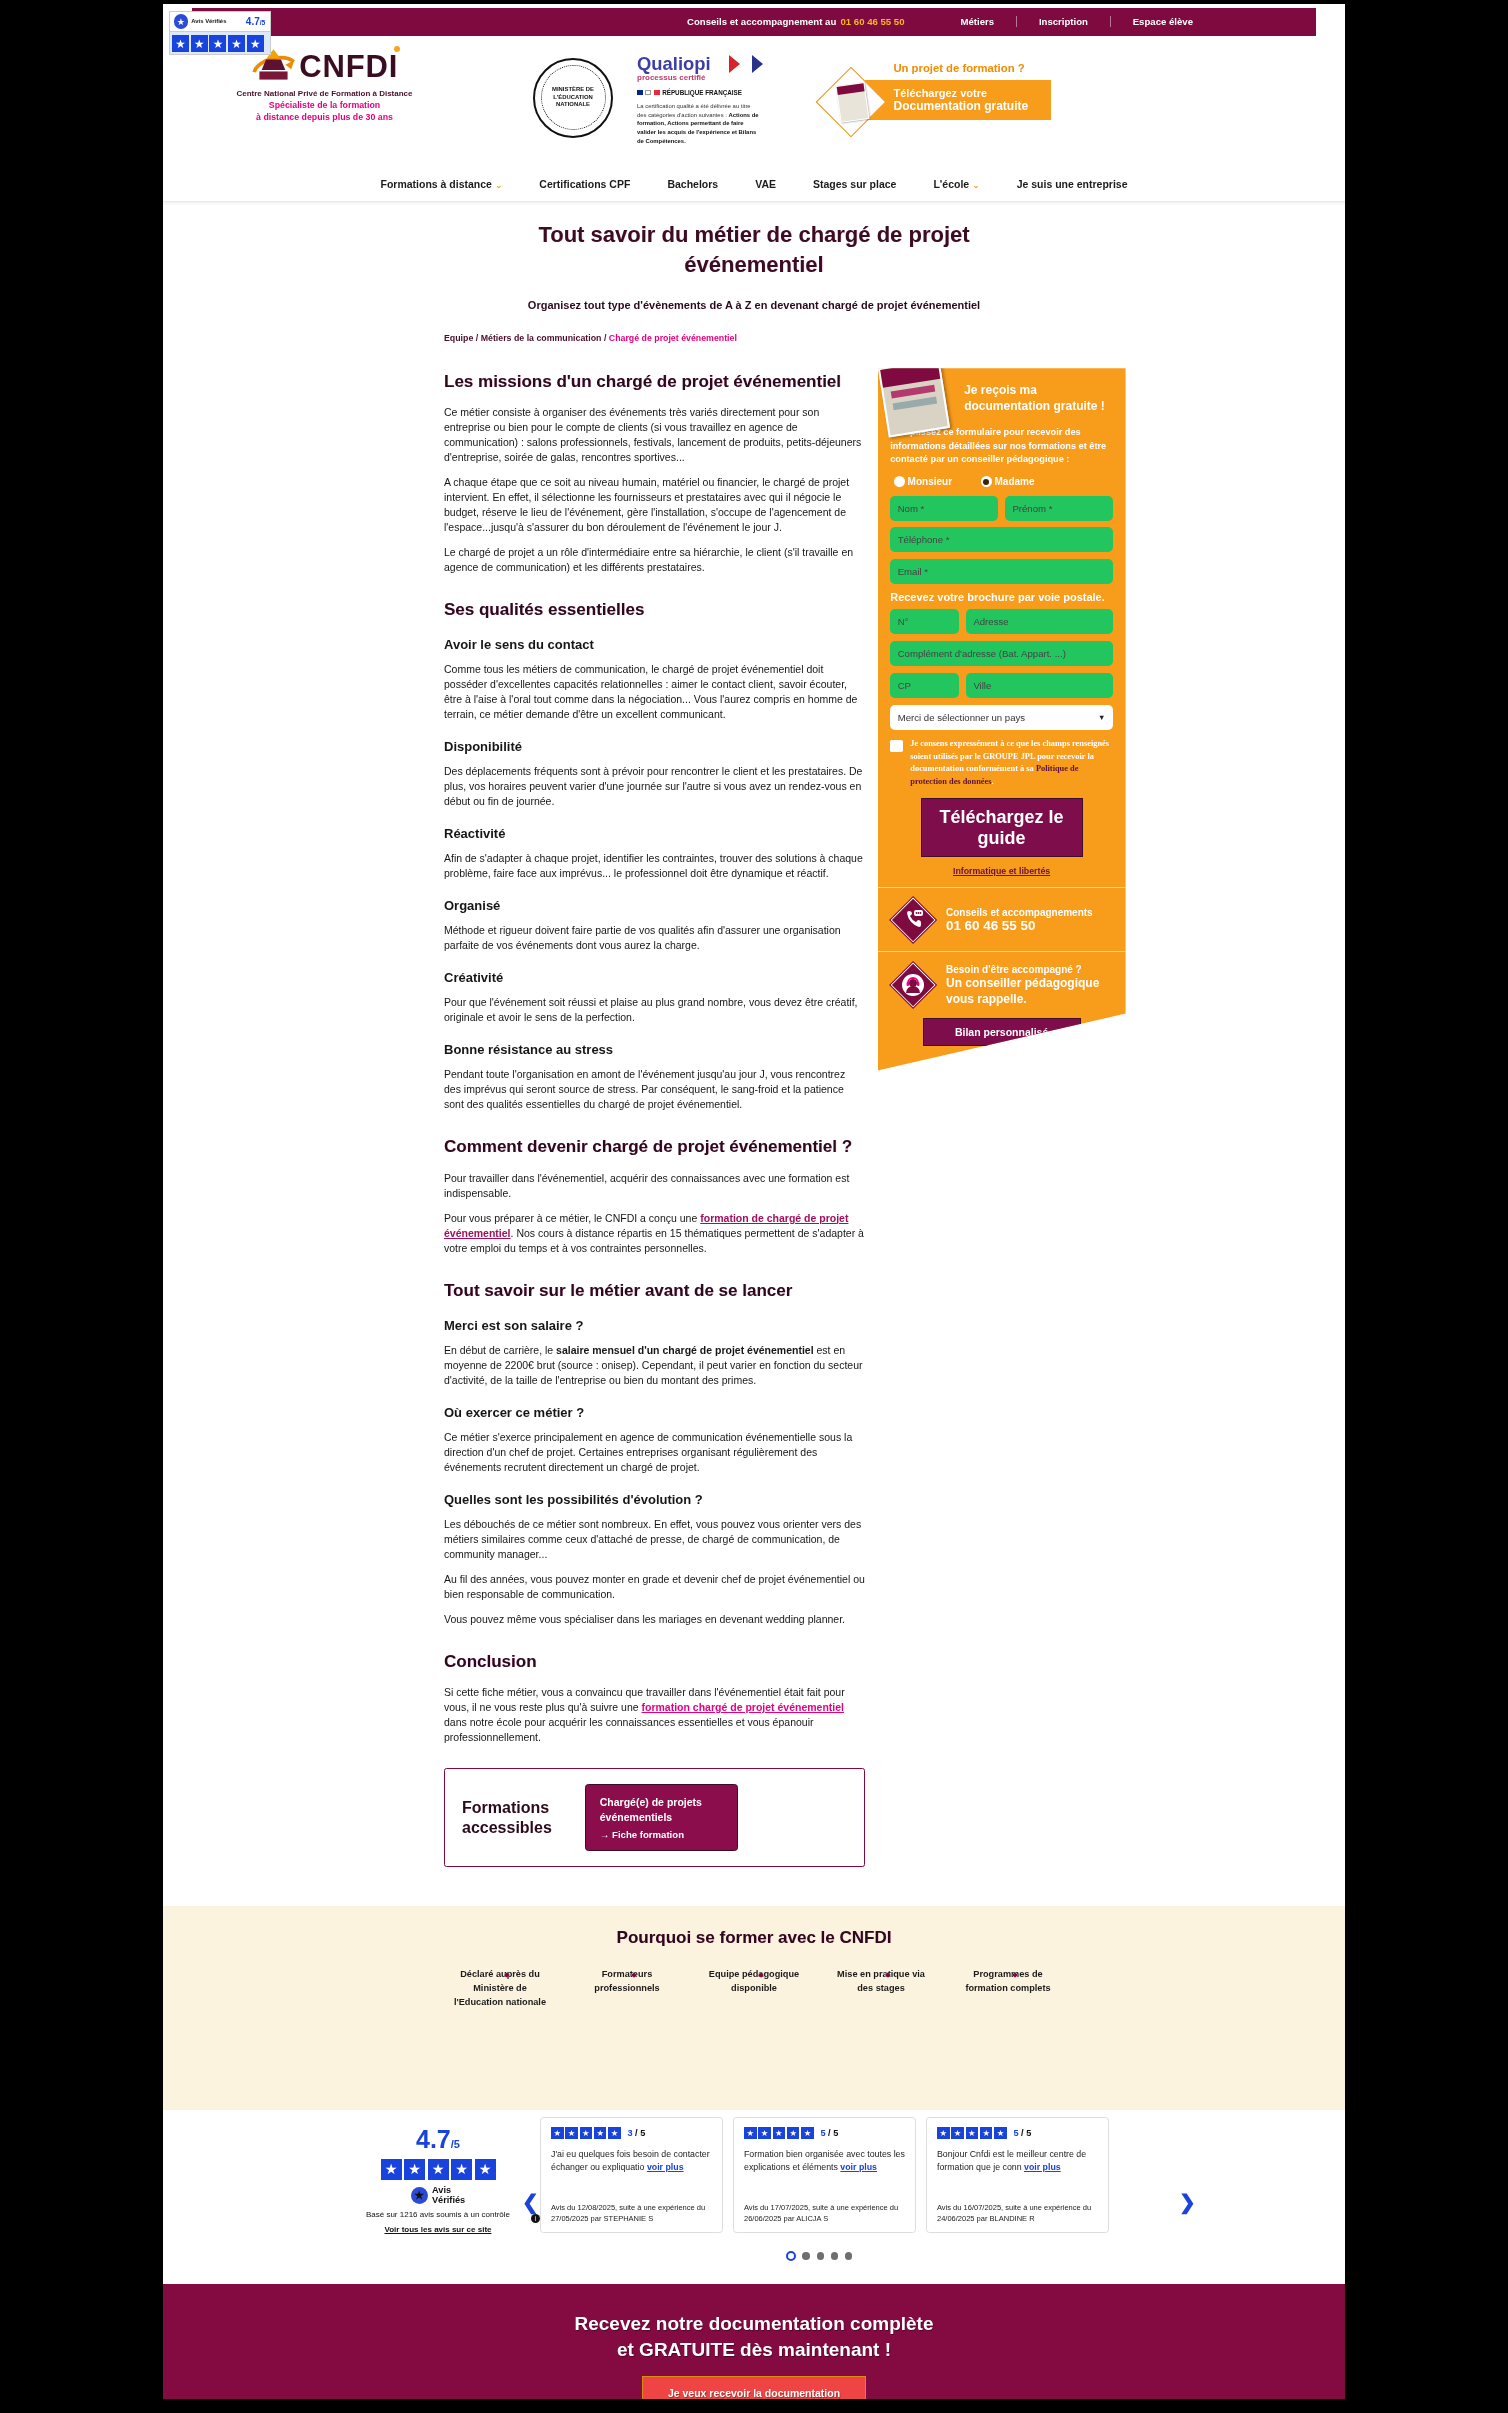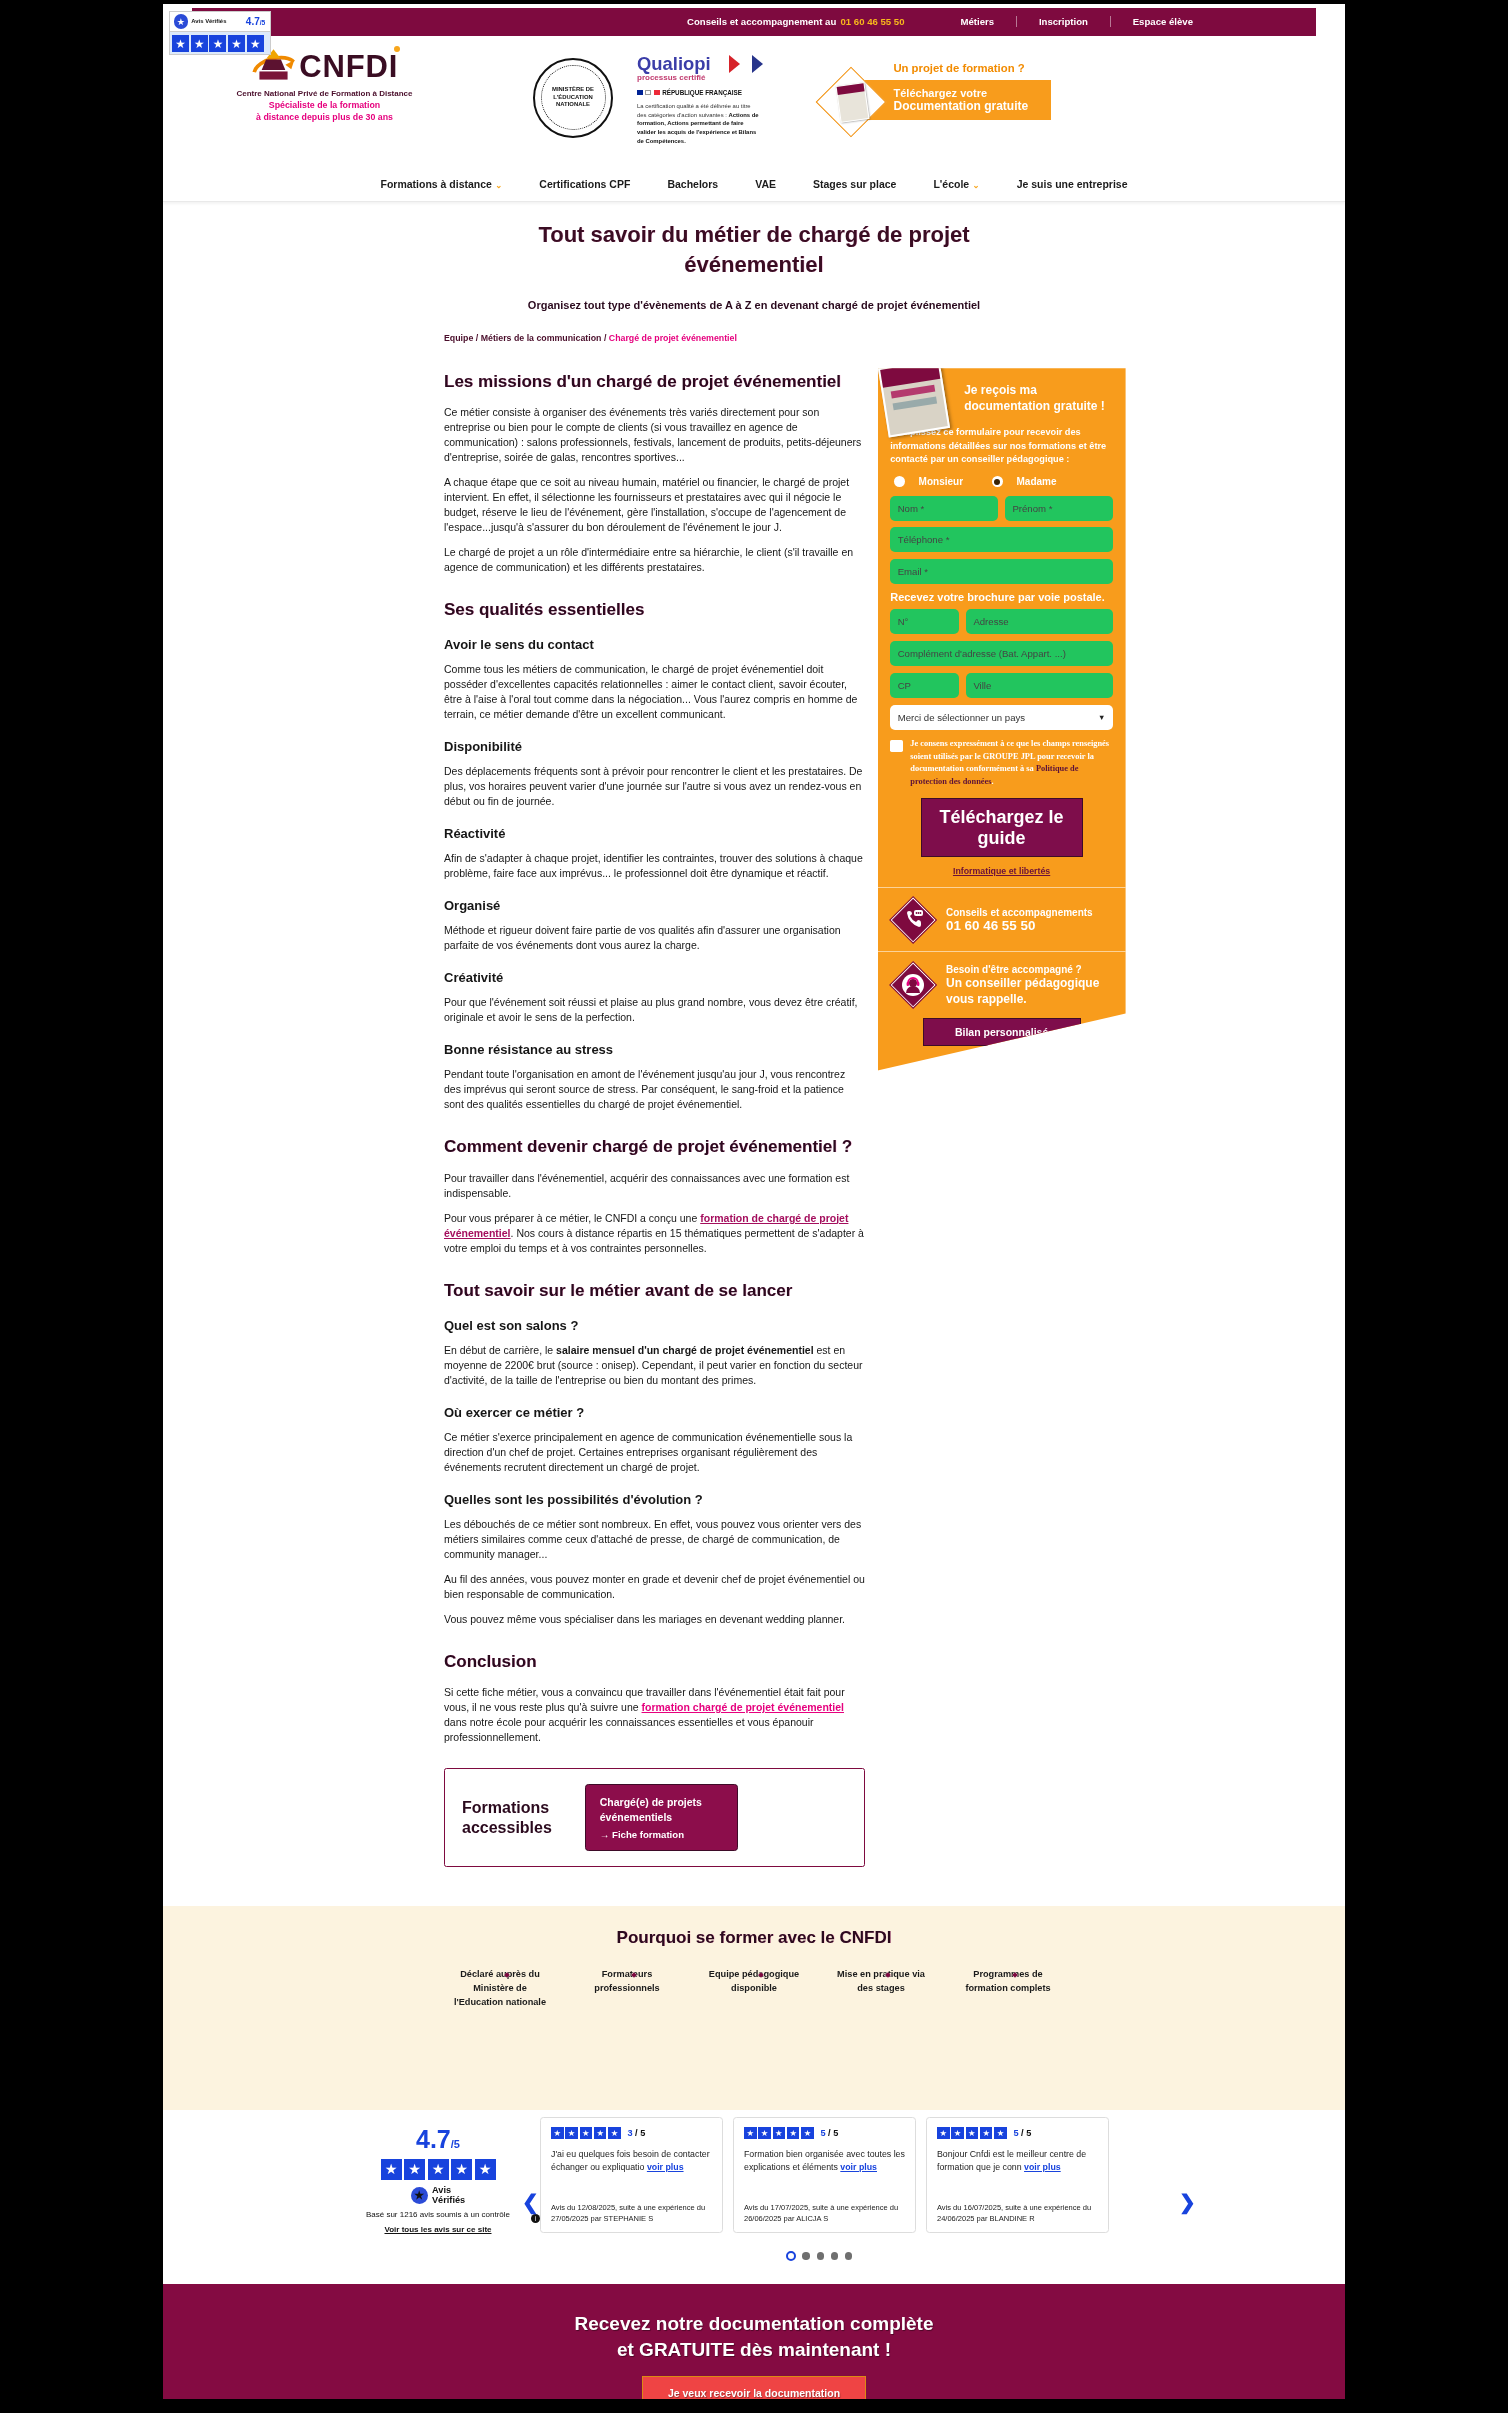--- a/index.html
+++ b/index.html
@@ -83,21 +83,21 @@
 
   
   .form-col { width:248px; position:relative; }
   .oform { position:relative; background:#F89C1C; padding:13.4px 12.6px 25px; clip-path:polygon(0 0,100% 0,100% calc(100% - 57px),0 100%); }
   .brochure { position:absolute; left:5px; top:-5px; width:62px; height:70px; background:#d9d3c6; border:2.5px solid #fff; transform:rotate(-9deg); box-shadow:1.7px 1.7px 3.4px rgba(0,0,0,.35); z-index:3; }
   .brochure i { display:block; height:18.4px; background:#7E0A3F; }
   .brochure em { display:block; height:6.7px; margin:5px 6.7px 0; background:#b43a6e; }
   .oform h2 { color:#fff; font-size:12px; font-weight:800; line-height:1.3; margin:1.7px 0 11.7px 74px; }
   .oform .intro { color:#fff; font-size:9.2px; font-weight:bold; line-height:1.45; margin-bottom:10px; }
   .radios { display:flex; gap:28.5px; margin:3.4px 0 8.4px 3.4px; }
-  .radio { display:flex; align-items:center; gap:14px; color:#fff; font-size:10px; font-weight:bold; }
+  .radio { display:flex; align-items:center; gap:3px; color:#fff; font-size:10px; font-weight:bold; }
   .rdot { width:11px; height:11px; border-radius:50%; background:#fff; display:inline-block; position:relative; }
   .rdot.on::after { content:""; position:absolute; left:2.5px; top:2.5px; width:5.9px; height:5.9px; border-radius:50%; background:#3a2405; }
   .frow { display:flex; gap:6.7px; margin-bottom:6.7px; }
   .fin { background:#22c55e; border:none; border-radius:5px; height:25px; font-size:9.6px; color:#333; padding:0 7.5px; width:100%; font-family:"Liberation Sans",sans-serif; }
   .fin::placeholder { color:#444; }
   .fin.sm { width:69px; flex:none; }
   .postal { color:#fff; font-size:11px; font-weight:800; margin:6.7px 0; }
   .fselect { background:#fff; border-radius:5px; height:25px; font-size:9.6px; color:#333; padding:0 7.5px; display:flex; align-items:center; margin-bottom:8.4px; }
   .fselect .car { margin-left:auto; font-size:7.5px; color:#222; }
   .consent { display:flex; gap:7.5px; margin:5px 0 10px;font-family:Liberation Serif, serif; }
@@ -281,21 +281,21 @@
         <h3>Organisé</h3>
         <p>Méthode et rigueur doivent faire partie de vos qualités afin d'assurer une organisation parfaite de vos événements dont vous aurez la charge.</p>
         <h3>Créativité</h3>
         <p>Pour que l'événement soit réussi et plaise au plus grand nombre, vous devez être créatif, originale et avoir le sens de la perfection.</p>
         <h3>Bonne résistance au stress</h3>
         <p>Pendant toute l'organisation en amont de l'événement jusqu'au jour J, vous rencontrez des imprévus qui seront source de stress. Par conséquent, le sang-froid et la patience sont des qualités essentielles du chargé de projet événementiel.</p>
         <h2>Comment devenir chargé de projet événementiel ?</h2>
         <p>Pour travailler dans l'événementiel, acquérir des connaissances avec une formation est indispensable.</p>
         <p><span>Pour vous préparer à ce métier, le CNFDI a conçu une </span><a href="#" class="inlink" style="text-decoration:underline">formation de chargé de projet événementiel</a><span>. Nos cours à distance répartis en 15 thématiques permettent de s'adapter à votre emploi du temps et à vos contraintes personnelles.</span></p>
         <h2>Tout savoir sur le métier avant de se lancer</h2>
-        <h3>Quel est son salons ?</h3>
+        <h3>Merci est son salaire ?</h3>
         <p><span>En début de carrière, le </span><b>salaire mensuel d'un chargé de projet événementiel</b><span> est en moyenne de 2200€ brut (source : onisep). Cependant, il peut varier en fonction du secteur d'activité, de la taille de l'entreprise ou bien du montant des primes.</span></p>
         <h3>Où exercer ce métier ?</h3>
         <p>Ce métier s'exerce principalement en agence de communication événementielle sous la direction d'un chef de projet. Certaines entreprises organisant régulièrement des événements recrutent directement un chargé de projet.</p>
         <h3>Quelles sont les possibilités d'évolution ?</h3>
         <p>Les débouchés de ce métier sont nombreux. En effet, vous pouvez vous orienter vers des métiers similaires comme ceux d'attaché de presse, de chargé de communication, de community manager...</p>
         <p>Au fil des années, vous pouvez monter en grade et devenir chef de projet événementiel ou bien responsable de communication.</p>
         <p>Vous pouvez même vous spécialiser dans les mariages en devenant wedding planner.</p>
         <h2>Conclusion</h2>
         <p><span>Si cette fiche métier, vous a convaincu que travailler dans l'événementiel était fait pour vous, il ne vous reste plus qu'à suivre une </span><a href="#" class="inlink" style="color:#E6007E;text-decoration:underline">formation chargé de projet événementiel</a><span> dans notre école pour acquérir les connaissances essentielles et vous épanouir professionnellement.</span></p>
 

